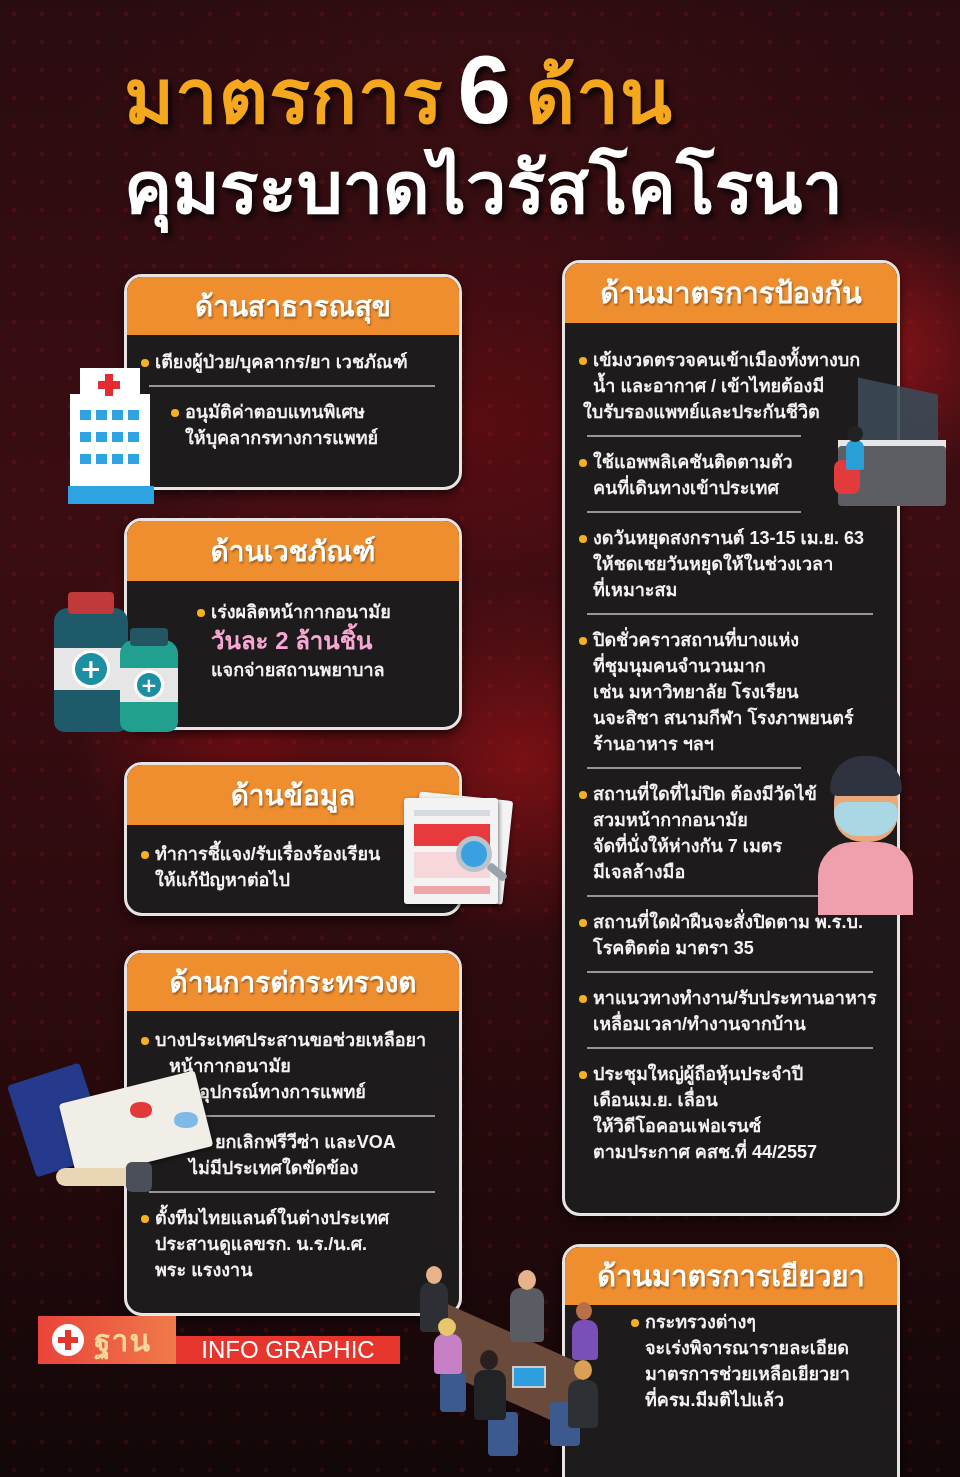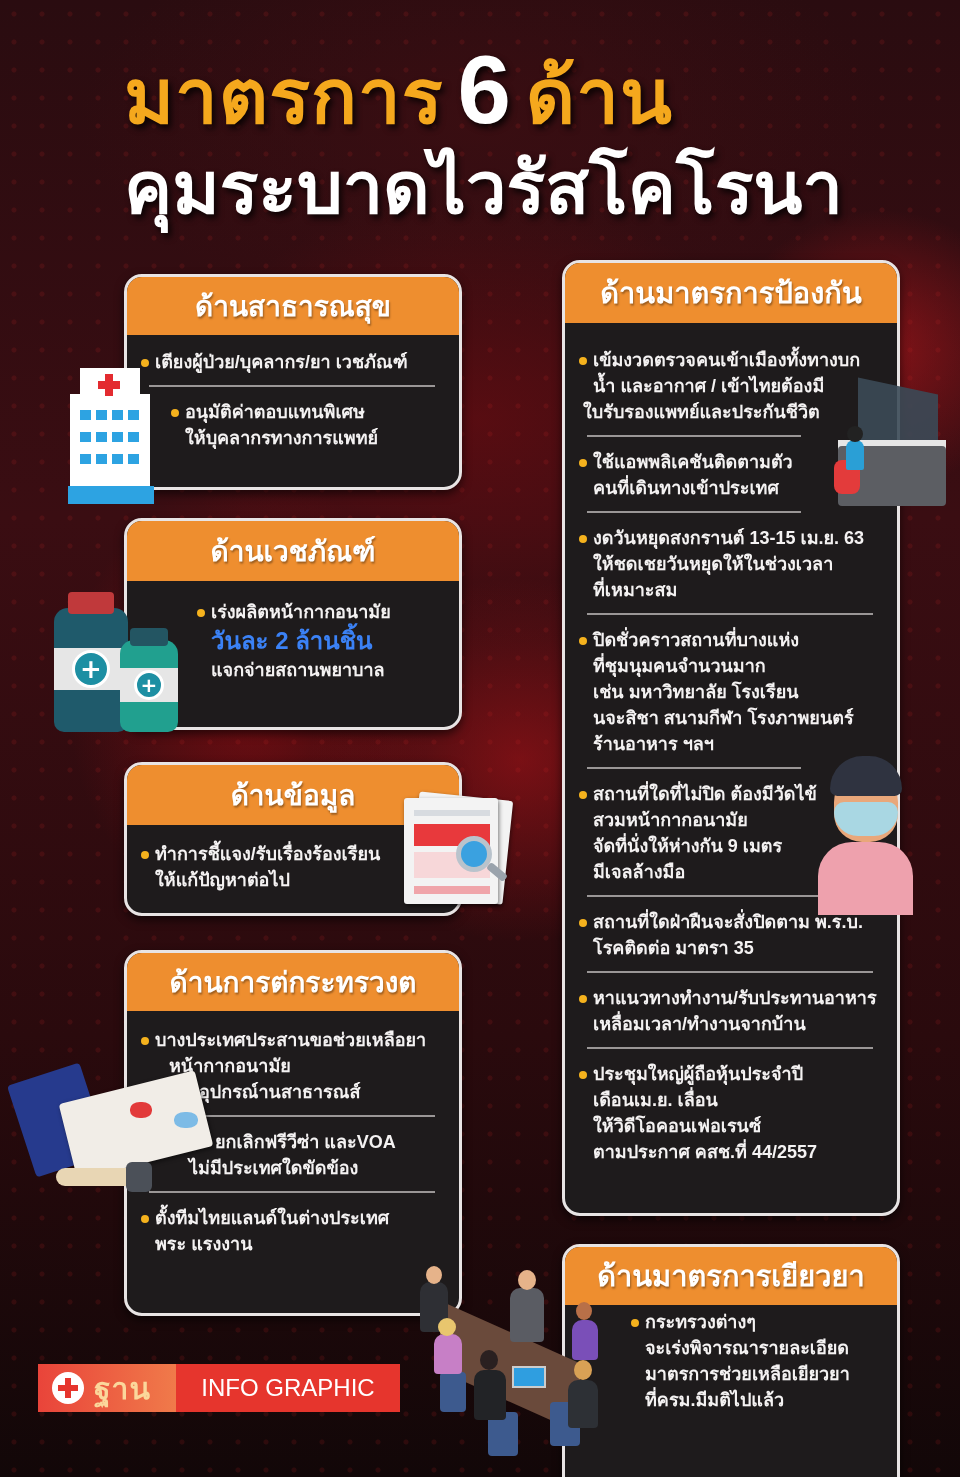--- a/index.html
+++ b/index.html
@@ -73,21 +73,21 @@
     font-weight: bold;
     color: #f4f2f2;
     font-family: "Liberation Sans", sans-serif;
   }
   .item .bullet {
     position: absolute; left: 0; top: 10px;
     width: 8px; height: 8px; border-radius: 50%;
     background: #f5b21d;
   }
   .item .line { display: block; white-space: nowrap; }
-  .item .line.hl { color: #3b82f6; font-size: 24px; line-height: 32px; }
+  .item .line.hl { color: #f9a8d4; font-size: 24px; line-height: 32px; }
   .divider {
     height: 2px; background: #9a9696; margin: 10px 8px 12px 8px;
   }
 
   
   #card-public-health { left: 124px; top: 262px; width: 338px; height: 216px; margin-top: 12px; }
   #card-public-health .card-head { height: 58px; }
   #card-medical { left: 124px; top: 518px; width: 338px; height: 212px; }
   #card-medical .card-head { height: 60px; }
   #card-info { left: 124px; top: 762px; width: 338px; height: 154px; }
@@ -157,21 +157,21 @@
   #masked .shirt { position: absolute; left: 0; top: 92px; width: 95px; height: 73px; background: #eea1ad; border-radius: 34px 34px 0 0; }
 
   
   #meeting { left: 400px; top: 1262px; width: 220px; height: 200px; }
   #meeting .table { position: absolute; left: 40px; top: 70px; width: 140px; height: 70px; background: #6a4a3b; transform: skewY(24deg); border-radius: 4px; }
   #meeting .p { position: absolute; border-radius: 10px 10px 4px 4px; }
   #meeting .h { position: absolute; border-radius: 50%; }
   #meeting .chair { position: absolute; background: #3d5a8e; border-radius: 4px; }
 
   
-  #logo { position: absolute; left: 38px; top: 1364px; width: 362px; height: 48px; display: flex; }
+  #logo { position: absolute; left: 38px; top: 1316px; width: 362px; height: 48px; display: flex; align-items: flex-end; }
   #logo .left { width: 138px; height: 48px; background: linear-gradient(90deg, #e9443a 0%, #f07a4a 100%); display: flex; align-items: center; padding-left: 14px; }
   #logo .plus-circle { width: 32px; height: 32px; border-radius: 50%; background: #fff; position: relative; }
   #logo .plus-circle::before { content: ""; position: absolute; left: 13px; top: 6px; width: 6px; height: 20px; background: #e6352d; }
   #logo .plus-circle::after { content: ""; position: absolute; left: 6px; top: 13px; width: 20px; height: 6px; background: #e6352d; }
   #logo .brand { font-family: "Liberation Sans", sans-serif; font-weight: bold; font-size: 30px; color: #fbd79b; margin-left: 10px; letter-spacing: 1px; }
   #logo .right { flex: 1; background: #e6352d; display: flex; align-items: center; justify-content: center; font-family: "Liberation Sans", sans-serif; font-size: 24px; color: #fff; letter-spacing: 0px; }
 </style>
 </head>
 <body>
 
@@ -222,32 +222,33 @@
   </div>
 </div>
 
 <div class="card" id="card-foreign">
   <div class="card-head">ด้านการต่กระทรวงต</div>
   <div class="card-body" style="padding-top:16px;">
     <div class="item">
       <span class="bullet"></span>
       <span class="line">บางประเทศประสานขอช่วยเหลือยา</span>
       <span class="line" style="padding-left:14px">หน้ากากอนามัย</span>
-      <span class="line" style="padding-left:44px">อุปกรณ์านสาธารณส์</span>
+      <span class="line" style="padding-left:44px">อุปกรณ์ทางการแพทย์</span>
     </div>
     <div class="divider" style="margin-left:60px"></div>
     <div class="item" style="margin-left:60px">
       <span class="bullet"></span>
       <span class="line">ยกเลิกฟรีวีซ่า และVOA</span>
       <span class="line" style="margin-left:-26px">ไม่มีประเทศใดขัดข้อง</span>
     </div>
     <div class="divider"></div>
     <div class="item">
       <span class="bullet"></span>
       <span class="line">ตั้งทีมไทยแลนด์ในต่างประเทศ</span>
+      <span class="line">ประสานดูแลขรก. น.ร./น.ศ.</span>
       <span class="line">พระ แรงงาน</span>
     </div>
   </div>
 </div>
 
 <div class="card" id="card-prevention">
   <div class="card-head">ด้านมาตรการป้องกัน</div>
   <div class="card-body" style="padding-top:24px;">
     <div class="item">
       <span class="bullet"></span>
@@ -275,21 +276,21 @@
       <span class="line">ที่ชุมนุมคนจำนวนมาก</span>
       <span class="line">เช่น มหาวิทยาลัย โรงเรียน</span>
       <span class="line">นจะสิชา สนามกีฬา โรงภาพยนตร์</span>
       <span class="line">ร้านอาหาร ฯลฯ</span>
     </div>
     <div class="divider" style="margin-right:80px"></div>
     <div class="item">
       <span class="bullet"></span>
       <span class="line">สถานที่ใดที่ไม่ปิด ต้องมีวัดไข้</span>
       <span class="line">สวมหน้ากากอนามัย</span>
-      <span class="line">จัดที่นั่งให้ห่างกัน 9 เมตร</span>
+      <span class="line">จัดที่นั่งให้ห่างกัน 7 เมตร</span>
       <span class="line">มีเจลล้างมือ</span>
     </div>
     <div class="divider"></div>
     <div class="item">
       <span class="bullet"></span>
       <span class="line">สถานที่ใดฝ่าฝืนจะสั่งปิดตาม พ.ร.บ.</span>
       <span class="line">โรคติดต่อ มาตรา 35</span>
     </div>
     <div class="divider"></div>
     <div class="item">

